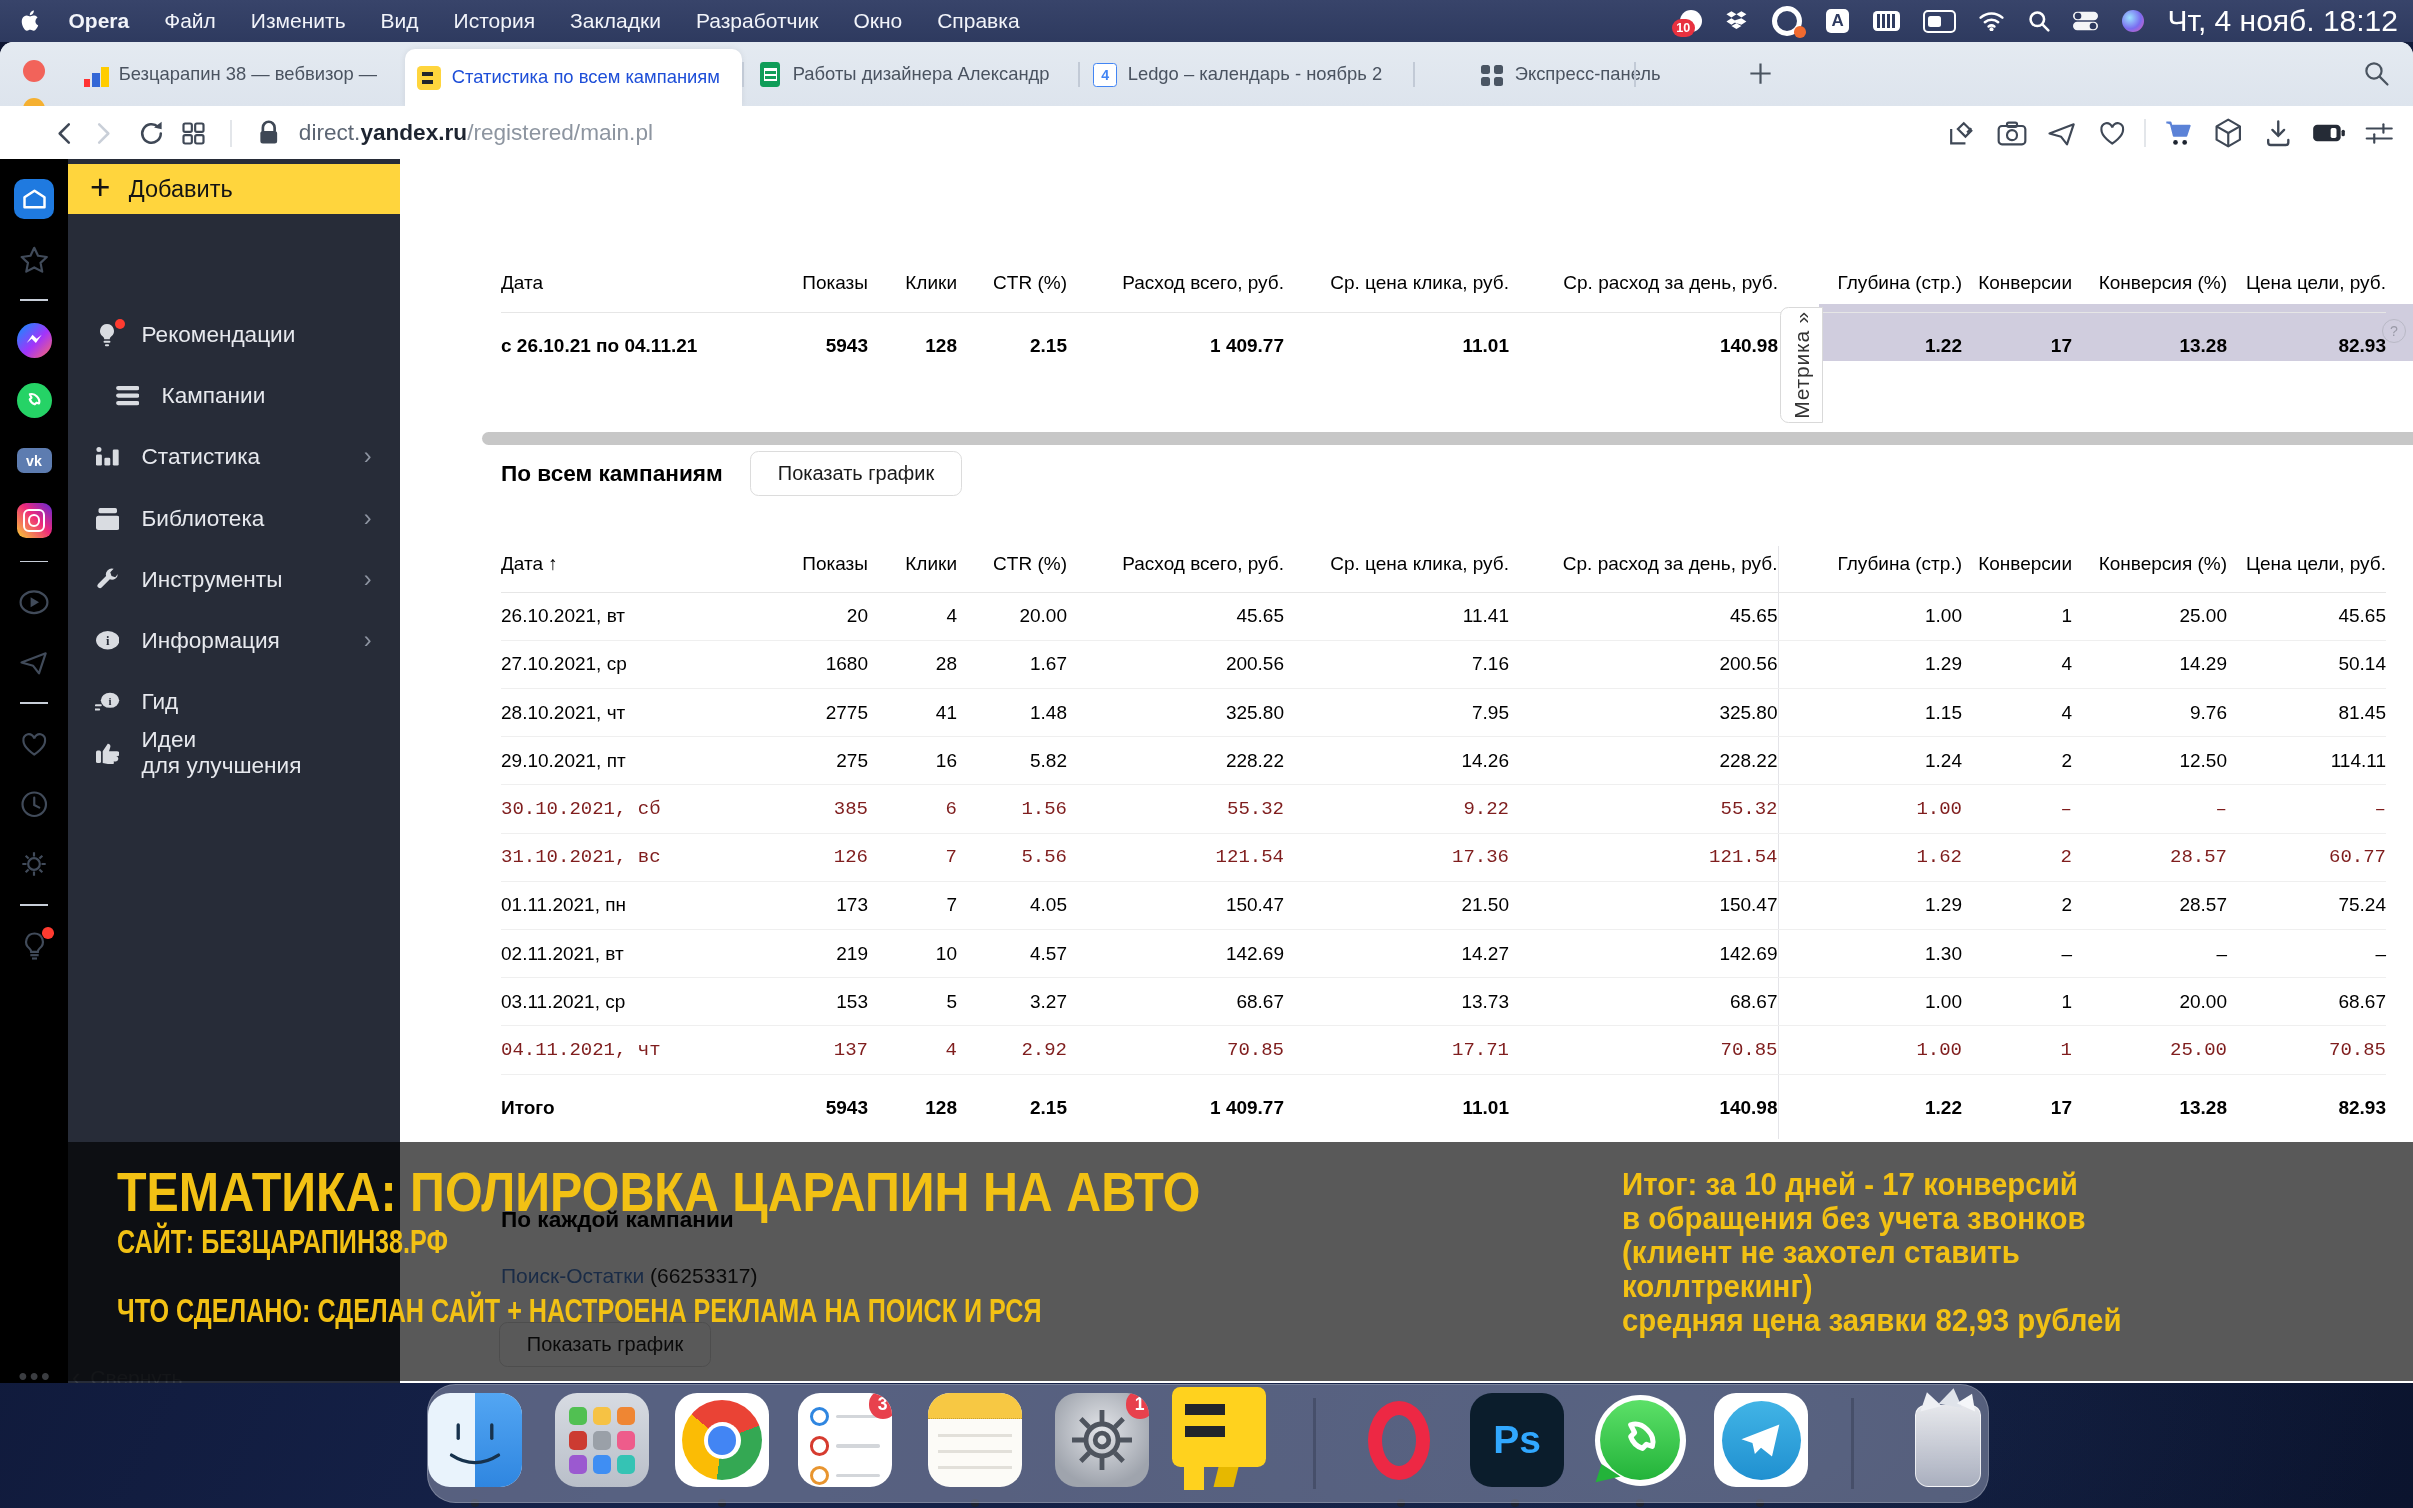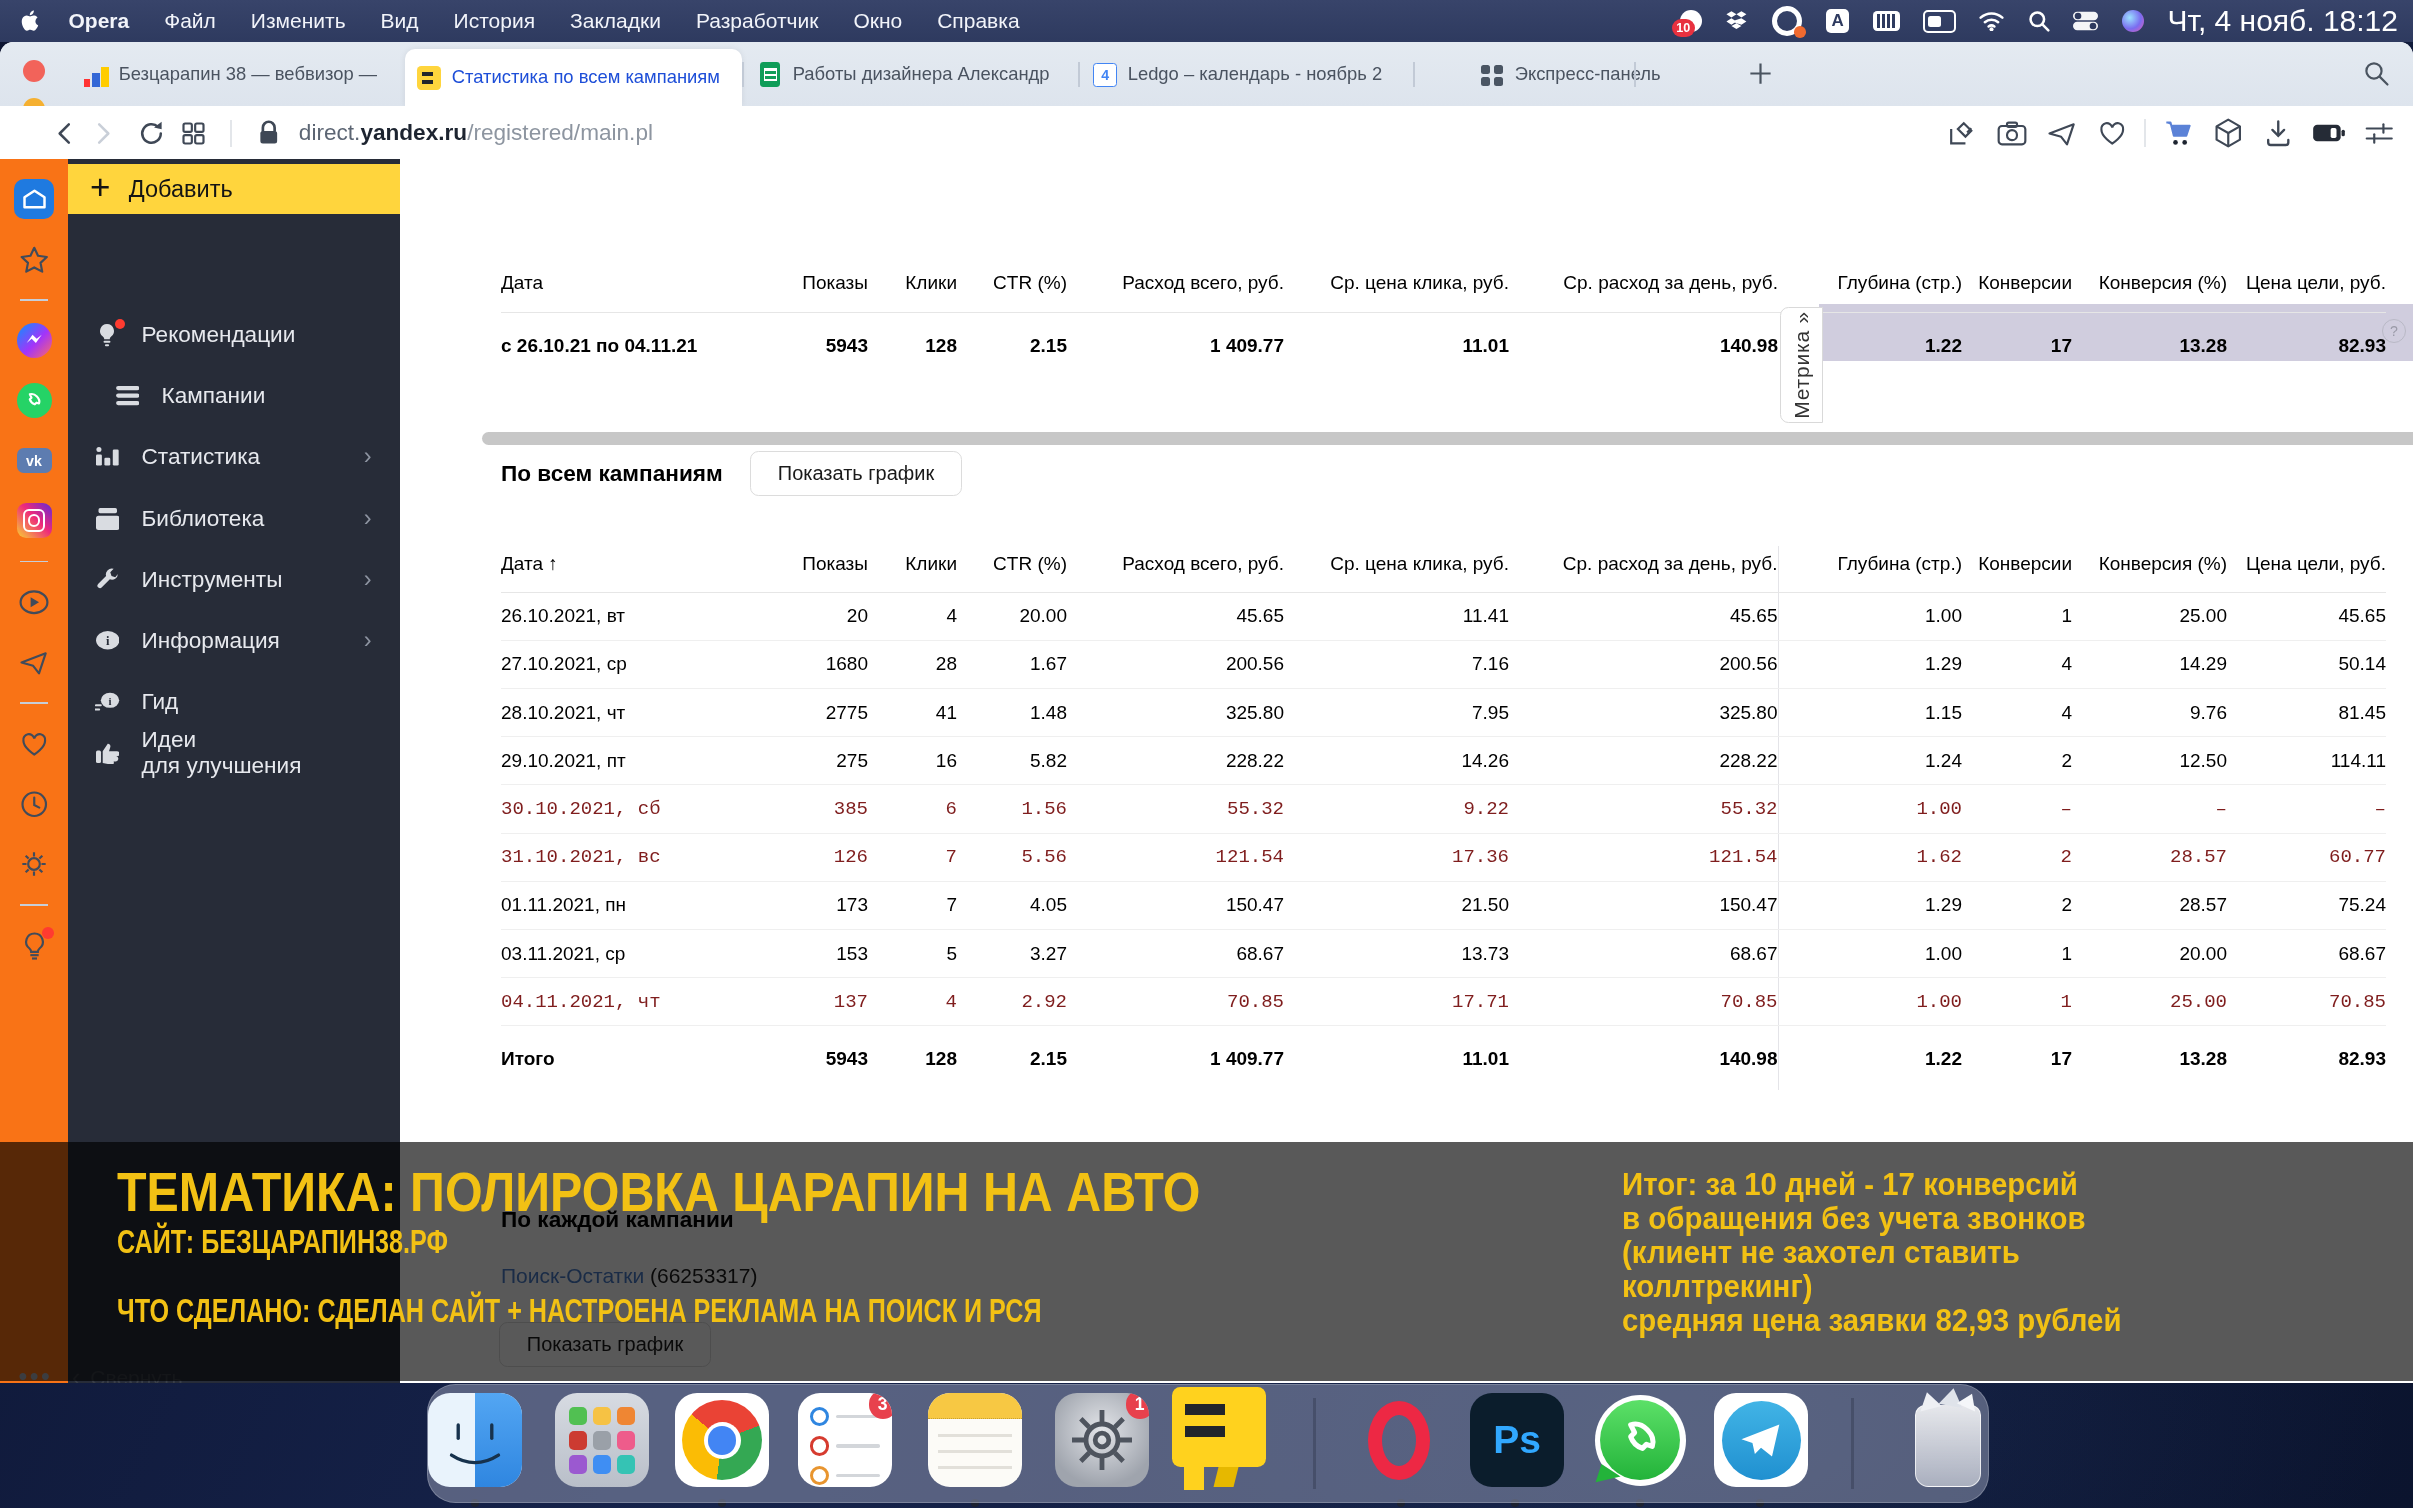--- a/index.html
+++ b/index.html
@@ -30,21 +30,21 @@
   .tabsep{position:absolute;top:20px;width:1.7px;height:25px;background:#c2cad6;}
   .fav{width:25px;height:25px;flex:0 0 auto;display:flex;align-items:flex-end;justify-content:center;}
   .toolbar{position:absolute;left:0;top:64px;width:2413px;height:54px;background:#fff;border-bottom:0.8px solid #e8e8e8;
     display:flex;align-items:center;color:#3d4754;}
   .tool{display:flex;align-items:center;justify-content:center;width:37px;height:37px;}
   .url{font-size:22.6px;margin-left:11.7px;white-space:nowrap;}
   .url .host1{color:#5c6573;}
   .url .host2{color:#1d2430;font-weight:700;}
   .url .path{color:#8d95a0;}
   
-  .ostrip{position:absolute;left:0;top:117px;width:68px;height:1224px;background:#f97316;display:flex;flex-direction:column;align-items:center;}
+  .ostrip{position:absolute;left:0;top:117px;width:68px;height:1224px;background:#000000;display:flex;flex-direction:column;align-items:center;}
   .oi{width:40px;height:40px;margin-top:20px;display:flex;align-items:center;justify-content:center;color:#414b5a;}
   .odiv{width:28.5px;height:1.7px;background:#c7ced8;margin-top:20px;}
   
   .ysb{position:absolute;left:68px;top:117px;width:332px;height:1224px;background:#272c38;}
   .ysb-add{position:absolute;left:0;top:5px;width:332px;height:50px;background:#ffd53d;display:flex;align-items:center;color:#141414;}
   .ysb-add .plus{font-size:35px;font-weight:300;margin:0 18.4px 5px 22px;line-height:0;}
   .ysb-add .lbl{font-size:23.5px;font-weight:500;}
   .yitem{position:absolute;left:0;width:332px;height:61px;display:flex;align-items:center;color:#e7e9ee;font-size:22.6px;}
   .yitem .ic{width:28.5px;margin:0 20px 0 25px;display:flex;justify-content:center;position:relative;color:#d9dce1;}
   .yitem .chev{position:absolute;right:28.5px;color:#8d94a1;font-size:23.5px;}
@@ -728,20 +728,33 @@
               <td>4.05</td>
               <td>150.47</td>
               <td>21.50</td>
               <td>150.47</td>
               <td>1.29</td>
               <td>2</td>
               <td>28.57</td>
               <td>75.24</td>
             </tr>
             <tr>
+              <td class="left">02.11.2021, вт</td>
+              <td>219</td>
+              <td>10</td>
+              <td>4.57</td>
+              <td>142.69</td>
+              <td>14.27</td>
+              <td>142.69</td>
+              <td>1.30</td>
+              <td>–</td>
+              <td>–</td>
+              <td>–</td>
+            </tr>
+            <tr>
               <td class="left">03.11.2021, ср</td>
               <td>153</td>
               <td>5</td>
               <td>3.27</td>
               <td>68.67</td>
               <td>13.73</td>
               <td>68.67</td>
               <td>1.00</td>
               <td>1</td>
               <td>20.00</td>

